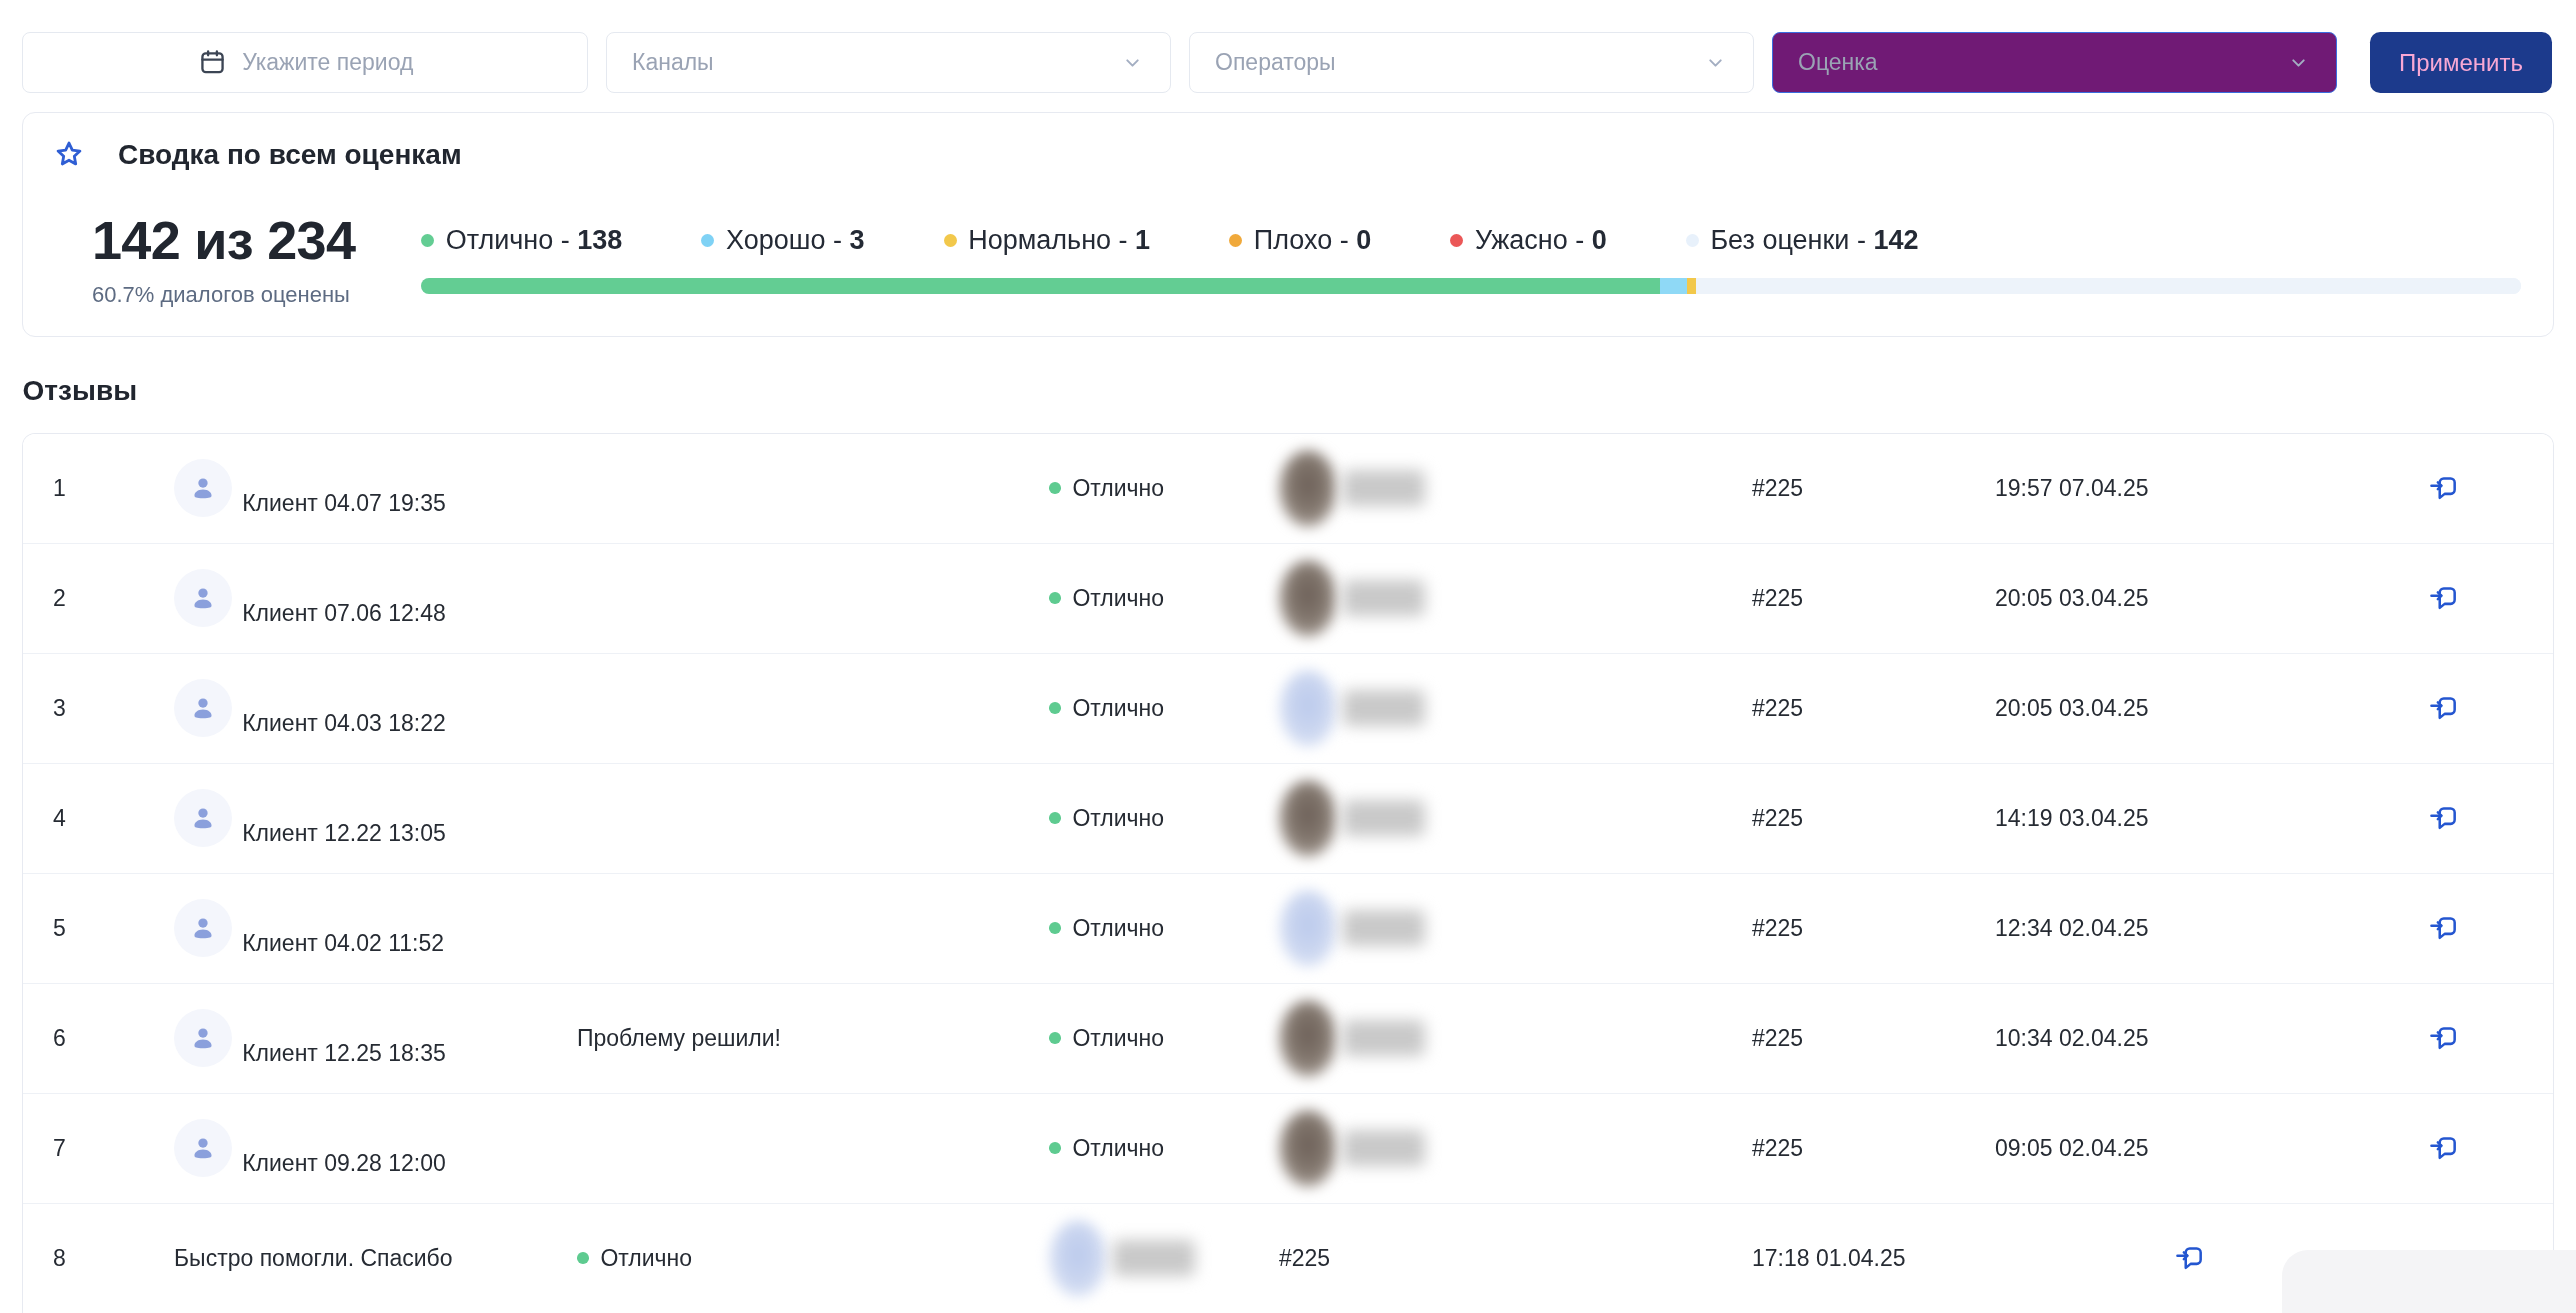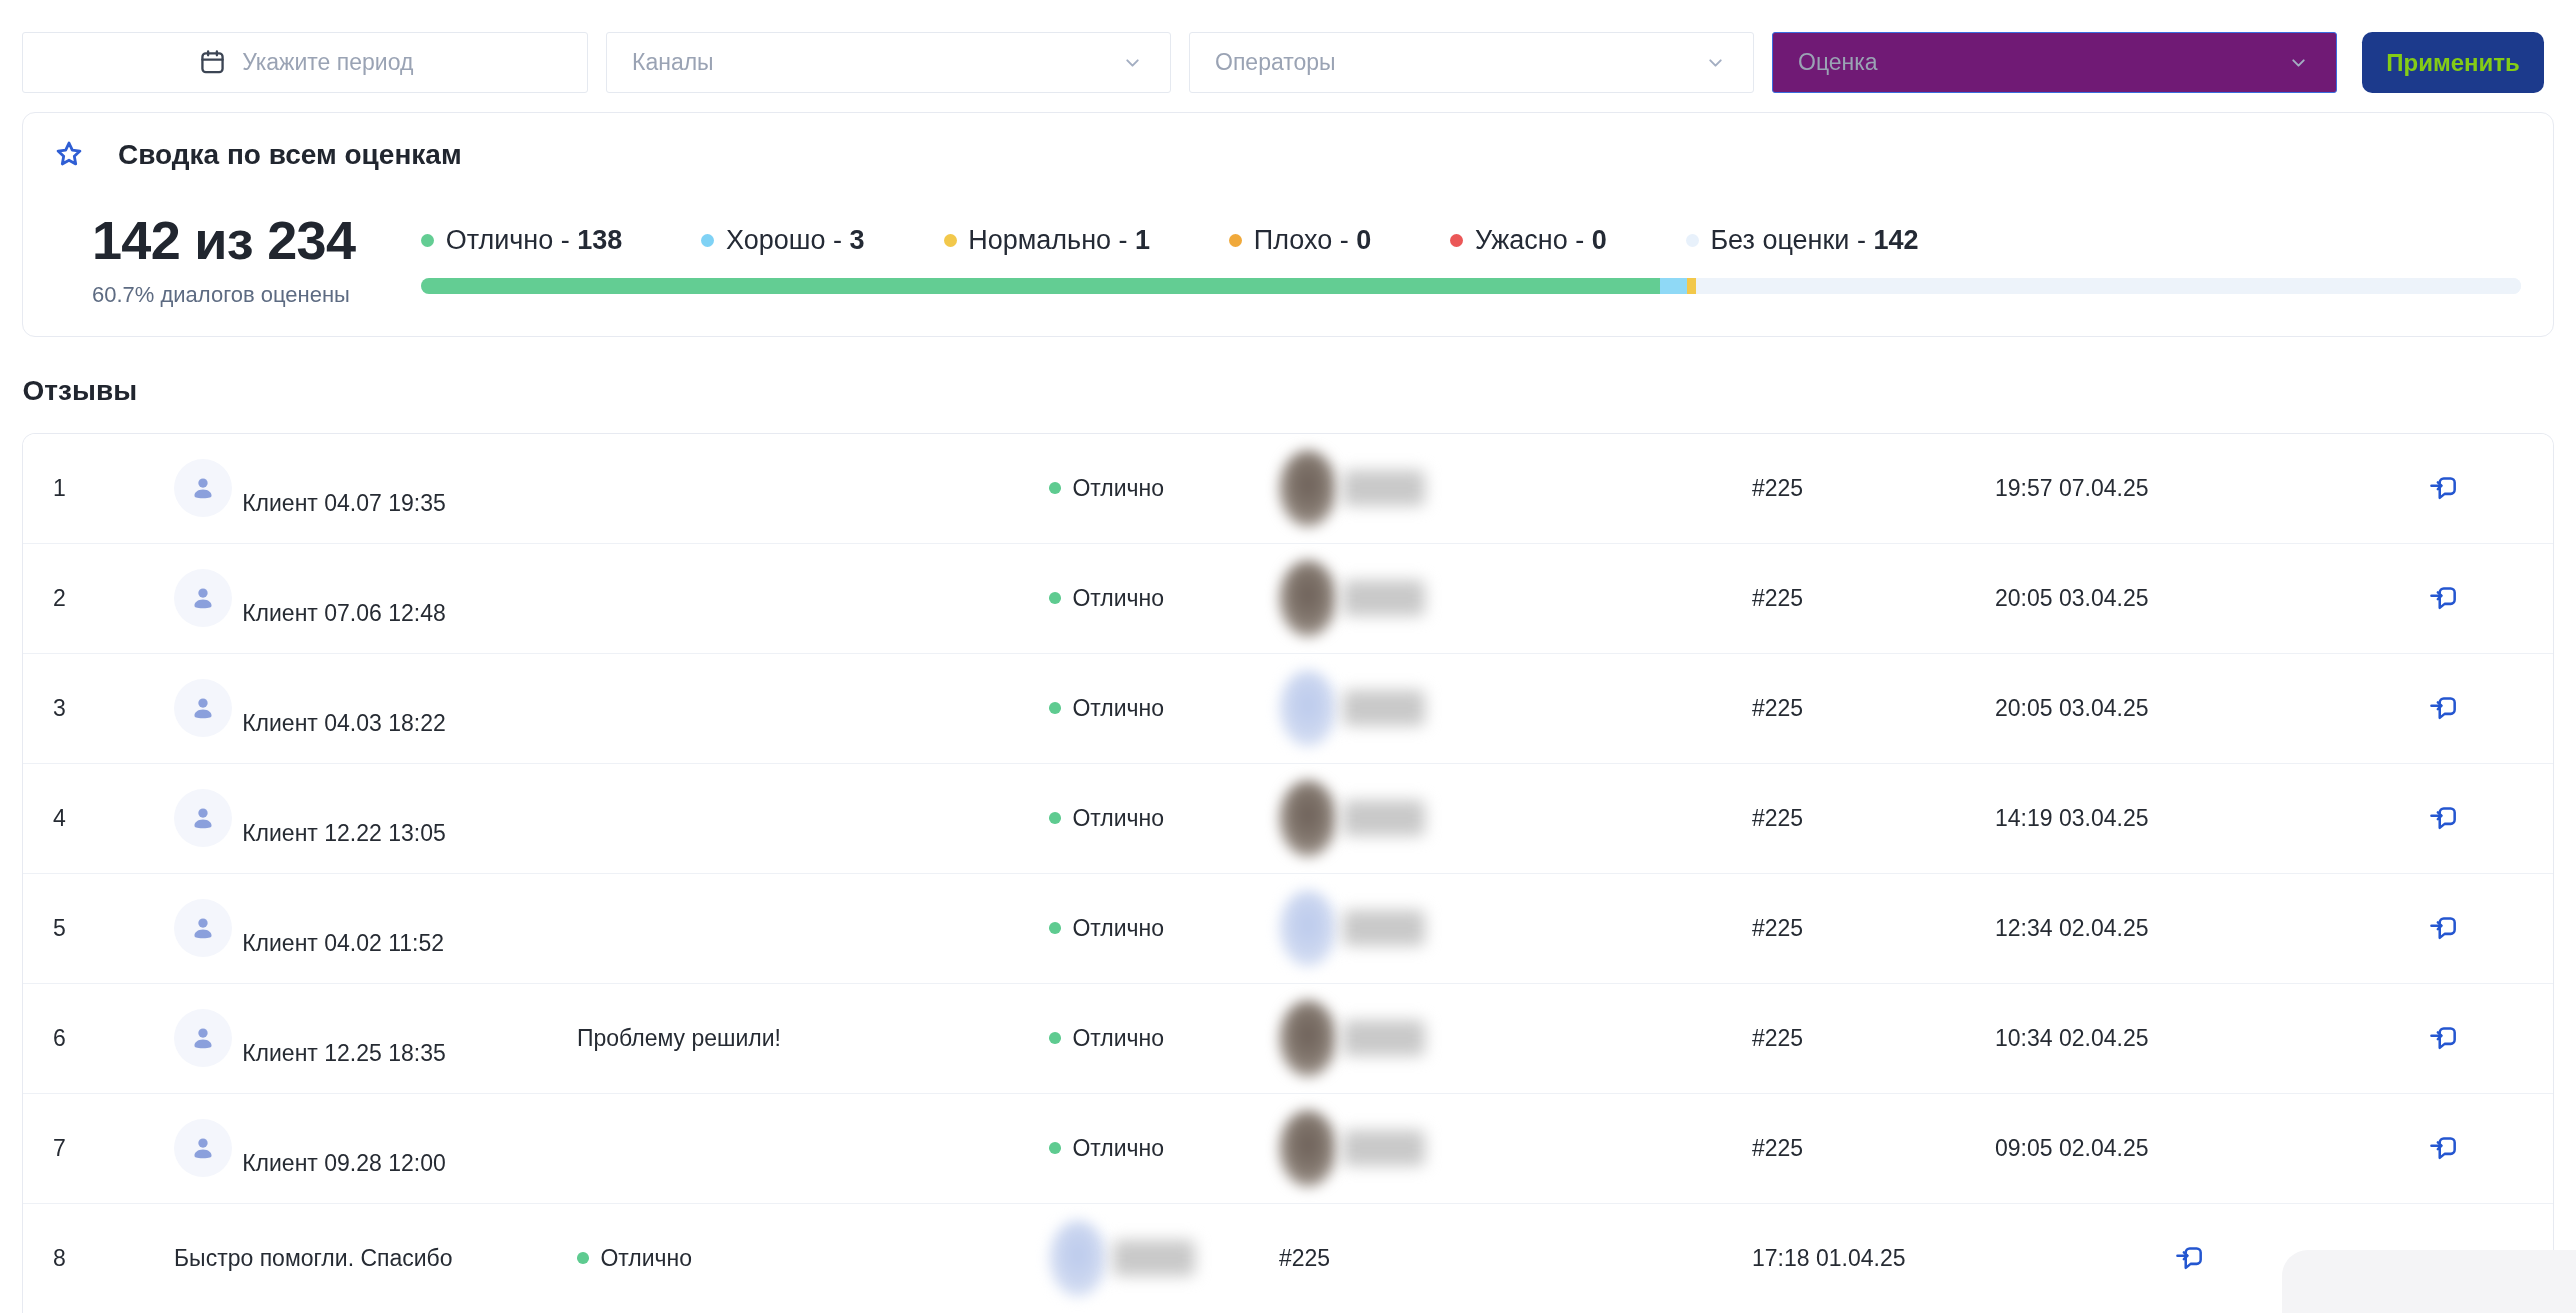--- a/index.html
+++ b/index.html
@@ -15,42 +15,42 @@
   
   .filters {
     display: flex;
     align-items: center;
     gap: 18px;
     padding: 32px 22px 0 22px;
   }
   .field {
     height: 61px;
     border: 1.5px solid #e5e9f0;
-    border-radius: 3px;
+    border-radius: 8px;
     background: #fff;
     display: flex;
     align-items: center;
     font-size: 23px;
     color: #9aa3b4;
     cursor: pointer;
   }
   .field.period { width: 566px; justify-content: center; gap: 14.6px; }
   .field.select { width: 565px; padding: 0 25px; justify-content: space-between; }
   .field.select.focused { background: #701a75; border-color: #3a6de0; }
   .apply-btn {
     width: 182px;
     height: 61px;
-    margin-left: 7px;
+    margin-left: 15px;
     background: #1c3a8c;
-    color: #84cc16;
+    color: #f9a8d4;
     border: none;
     border-radius: 10.2px;
     font-family: "Liberation Sans", sans-serif;
     font-size: 24px;
-    font-weight: 700;
+    font-weight: 400;
     display: flex;
     align-items: center;
     justify-content: center;
     cursor: pointer;
   }
 
   
   .summary-card {
     margin: 19px 22px 0 22px;
     border: 1.5px solid #e7eaf1;

